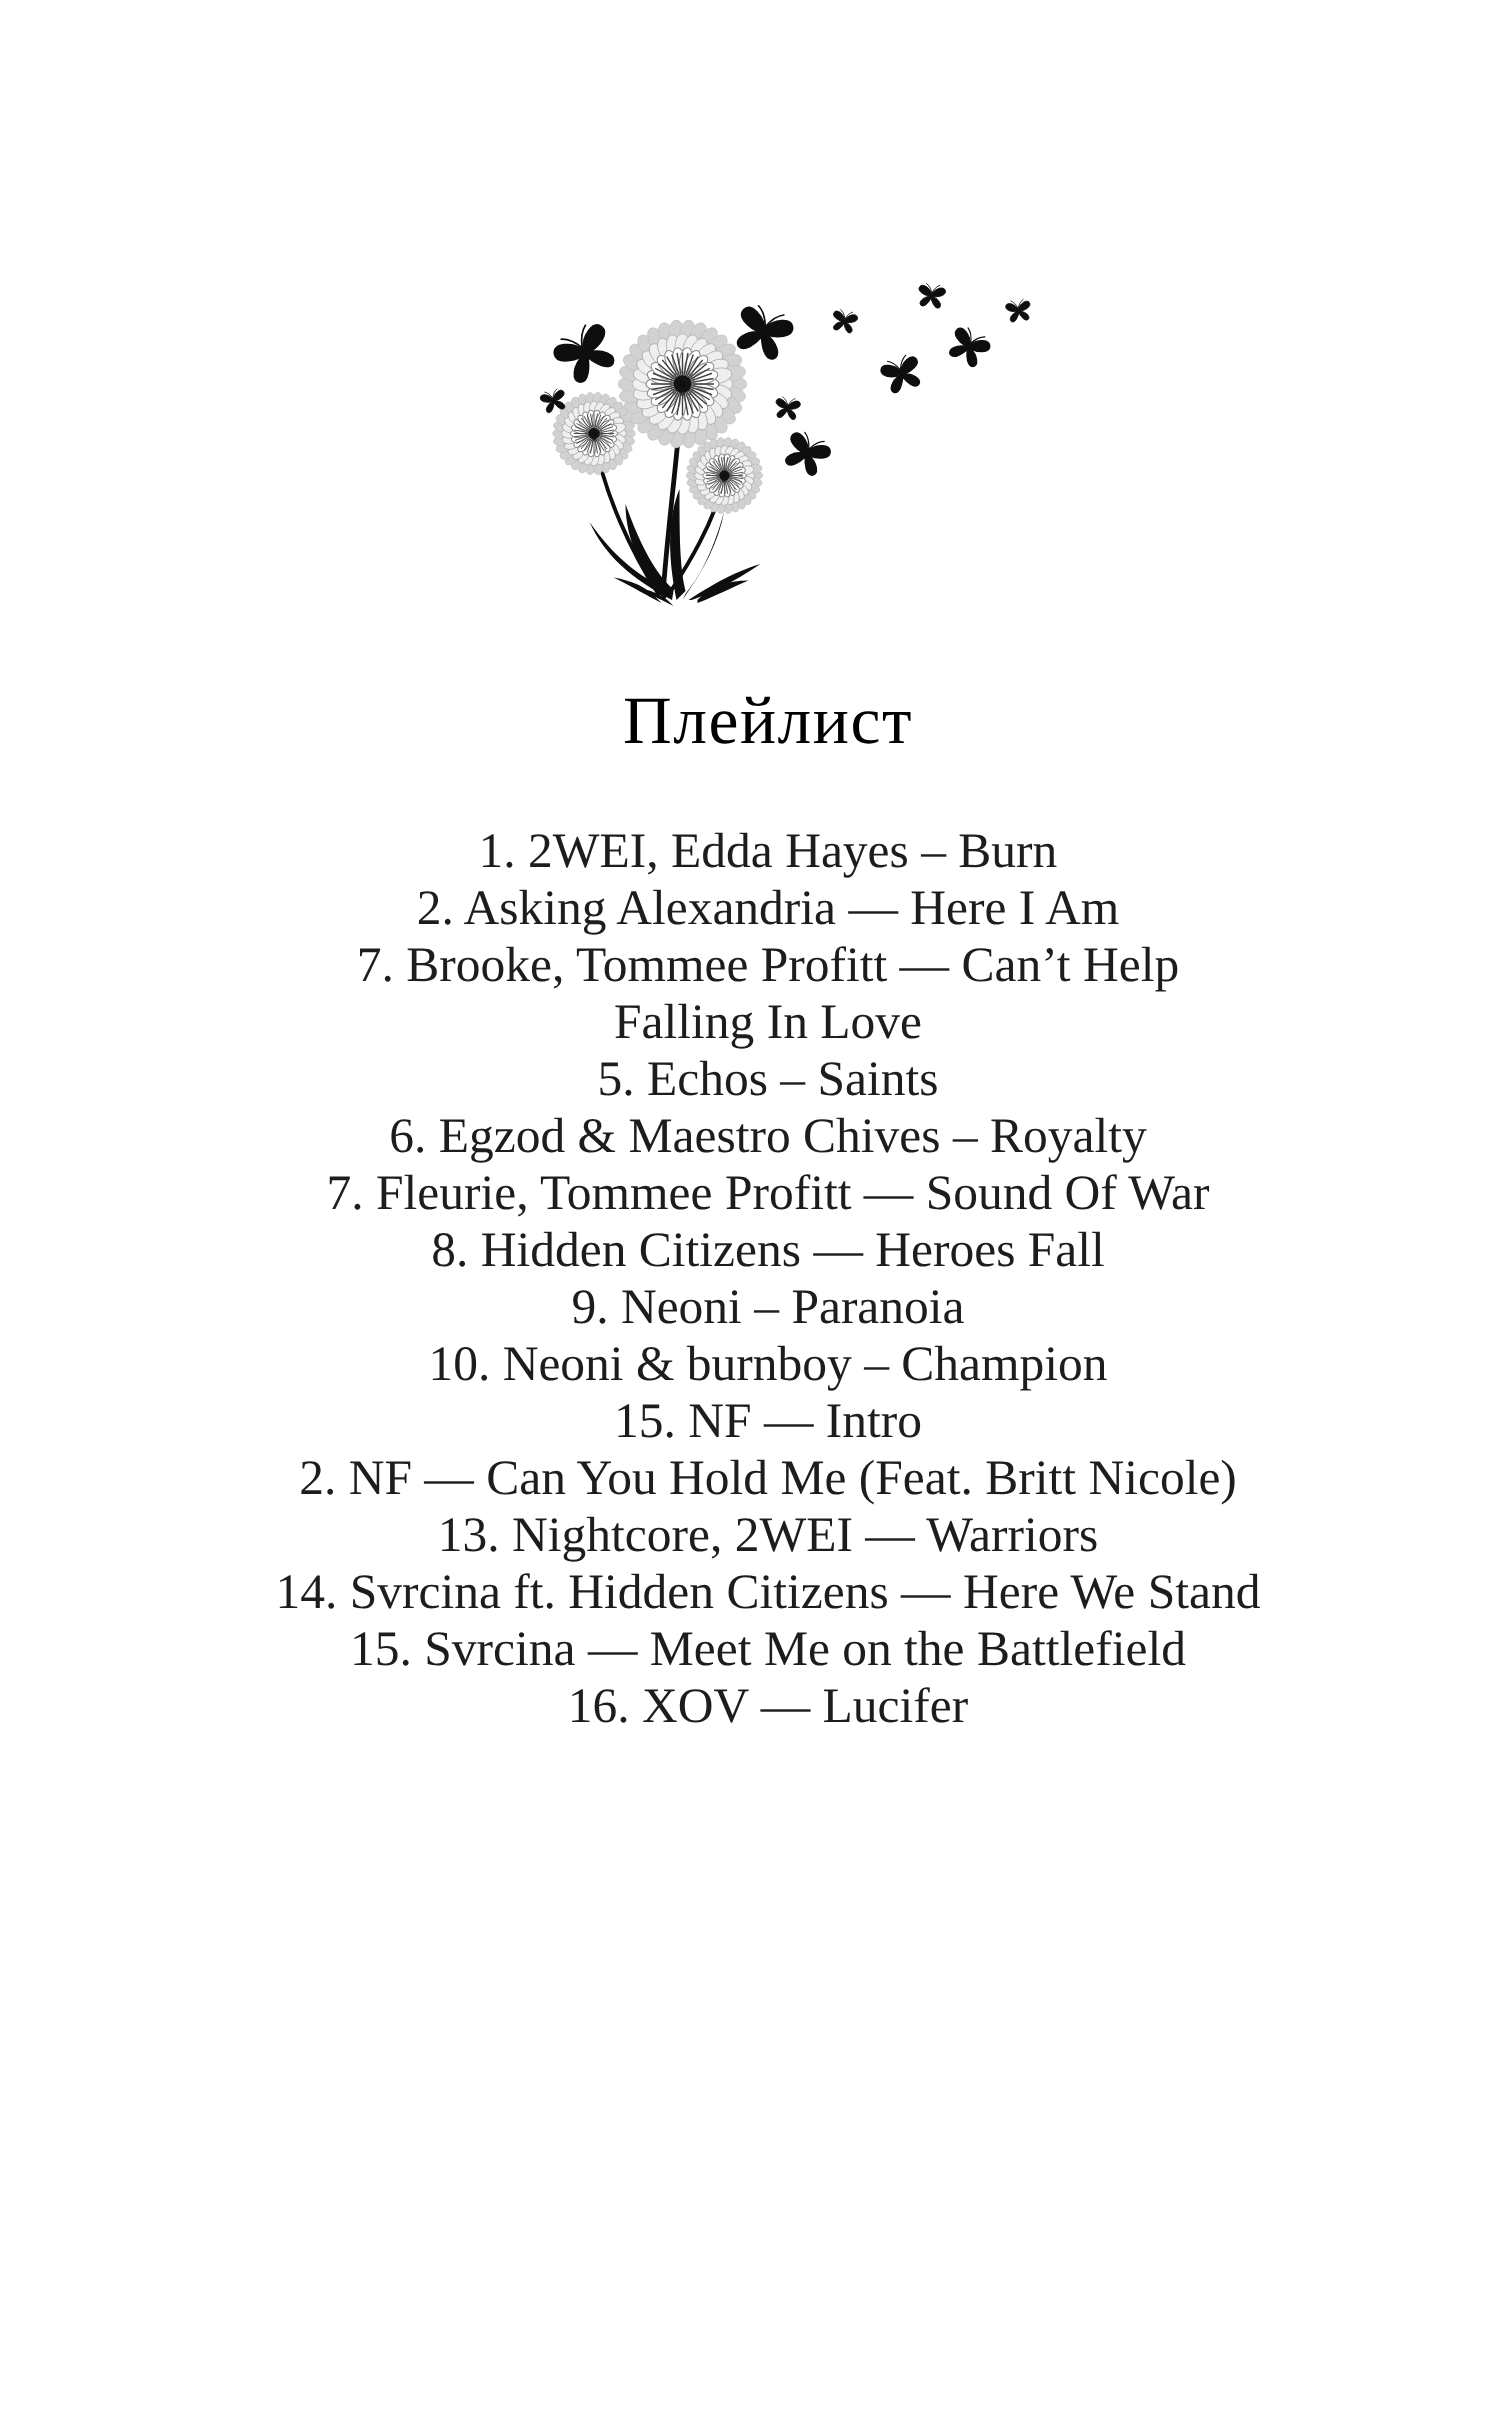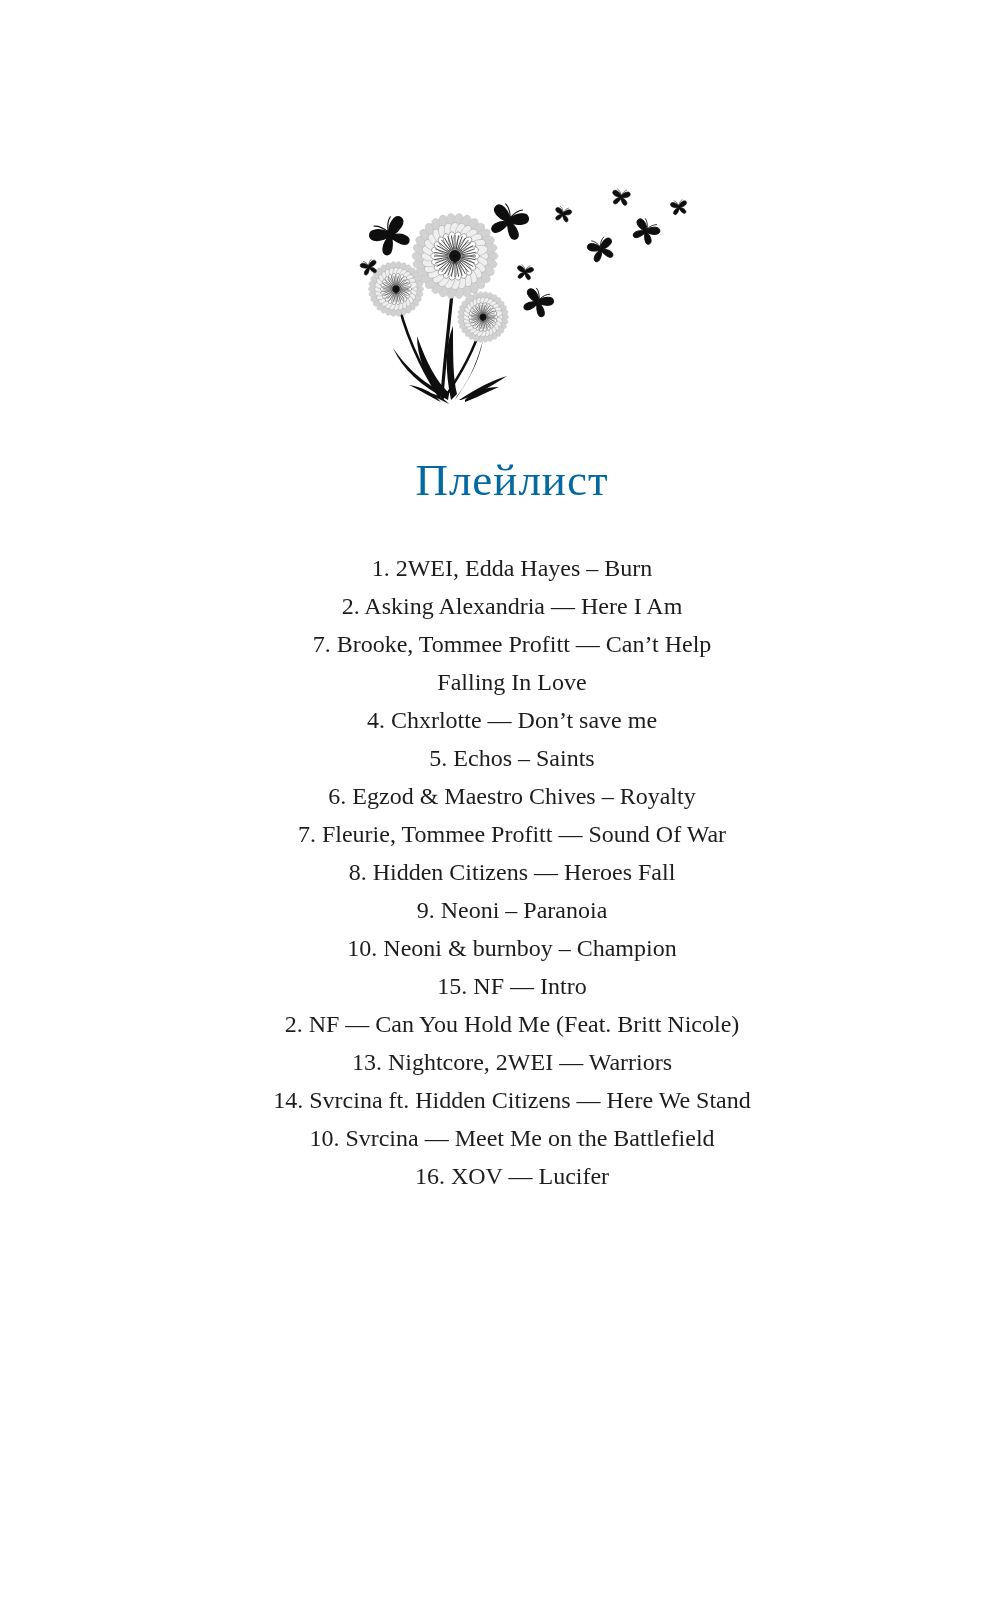--- a/index.html
+++ b/index.html
@@ -31,31 +31,31 @@
   }
   .title {
     position: absolute;
     top: 454px;
     left: 0;
     width: 100%;
     margin: 0;
     font-size: 45px;
     font-weight: 400;
     letter-spacing: 1px;
-    color: #0369a1;
+    color: #000000;
     text-align: center;
   }
   .playlist {
     position: absolute;
     top: 549px;
     left: 0;
     width: 100%;
   }
   .song-line {
-    font-size: 24px;
+    font-size: 33px;
     line-height: 38px;
     white-space: nowrap;
     color: #1d1d1d;
   }
 </style>
 </head>
 <body>
 
 <div>
 
@@ -476,23 +476,20 @@
           <div class="song-line">1. 2WEI, Edda Hayes – Burn</div>
         </div>
         <div class="song">
           <div class="song-line">2. Asking Alexandria — Here I Am</div>
         </div>
         <div class="song">
           <div class="song-line">7. Brooke, Tommee Profitt — Can’t Help</div>
           <div class="song-line">Falling In Love</div>
         </div>
         <div class="song">
-          <div class="song-line">4. Chxrlotte — Don’t save me</div>
-        </div>
-        <div class="song">
           <div class="song-line">5. Echos – Saints</div>
         </div>
         <div class="song">
           <div class="song-line">6. Egzod &amp; Maestro Chives – Royalty</div>
         </div>
         <div class="song">
           <div class="song-line">7. Fleurie, Tommee Profitt — Sound Of War</div>
         </div>
         <div class="song">
           <div class="song-line">8. Hidden Citizens — Heroes Fall</div>
@@ -509,21 +506,21 @@
         <div class="song">
           <div class="song-line">2. NF — Can You Hold Me (Feat. Britt Nicole)</div>
         </div>
         <div class="song">
           <div class="song-line">13. Nightcore, 2WEI — Warriors</div>
         </div>
         <div class="song">
           <div class="song-line">14. Svrcina ft. Hidden Citizens — Here We Stand</div>
         </div>
         <div class="song">
-          <div class="song-line">10. Svrcina — Meet Me on the Battlefield</div>
+          <div class="song-line">15. Svrcina — Meet Me on the Battlefield</div>
         </div>
         <div class="song">
           <div class="song-line">16. XOV — Lucifer</div>
         </div>
       </div>
   </div>
 
 </div>
 
 </body></html>

